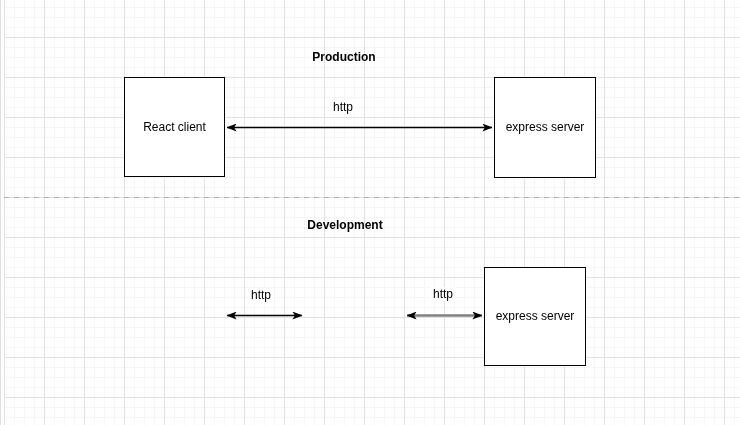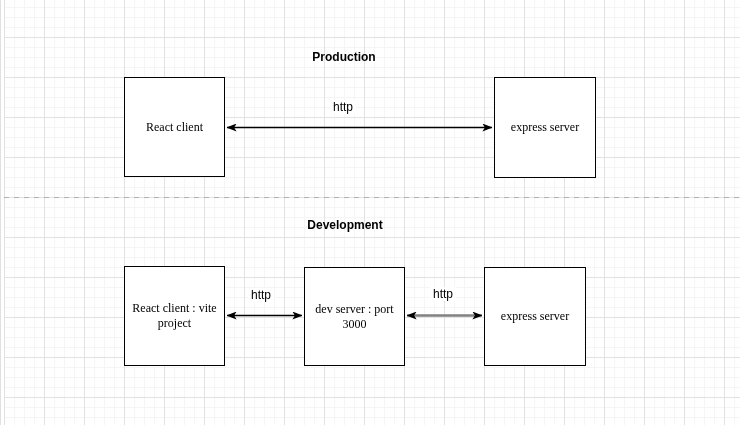--- a/index.html
+++ b/index.html
@@ -48,21 +48,20 @@
     position: absolute;
     background: #ffffff;
     border: 1.3px solid #000000;
     display: flex;
     align-items: center;
     justify-content: center;
     text-align: center;
     font-size: 12px;
     line-height: 15px;
     padding: 4px 4px;
-    font-family: Liberation Serif, serif;
   }
 
   .edges-layer {
     position: absolute;
     left: 0; top: 0;
     width: 740px; height: 425px;
   }
 
   .edge-label {
     position: absolute;
@@ -114,25 +113,19 @@
   <div class="edge-label" style="left:443px; top:287px;">http</div>
 
   <div class="node" style="left:124px; top:77px; width:101px; height:100px;">
     <span>React client</span>
   </div>
 
   <div class="node" style="left:494px; top:77px; width:102px; height:101px;">
     <span>express server</span>
   </div>
 
-  <div class="node" style="left:124px; top:266px; width:101px; height:100px;">
-    <span>React client : vite project</span>
-  </div>
 
-  <div class="node" style="left:304px; top:267px; width:101px; height:99px;">
-    <span>dev server : port 3000</span>
-  </div>
 
   <div class="node" style="left:484px; top:267px; width:102px; height:99px;">
     <span>express server</span>
   </div>
 
 </div>
 
 </body></html>

